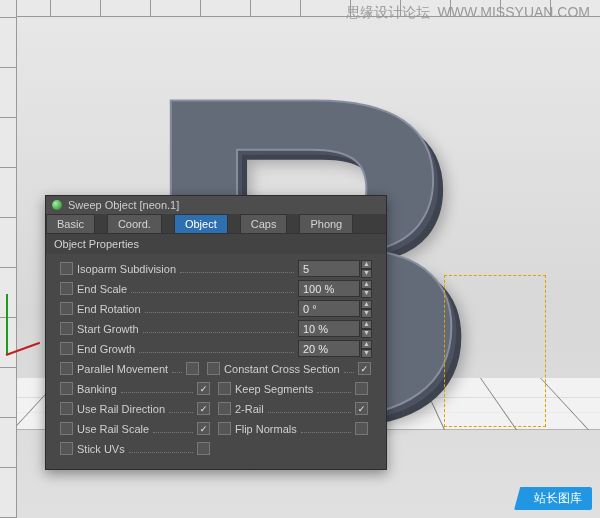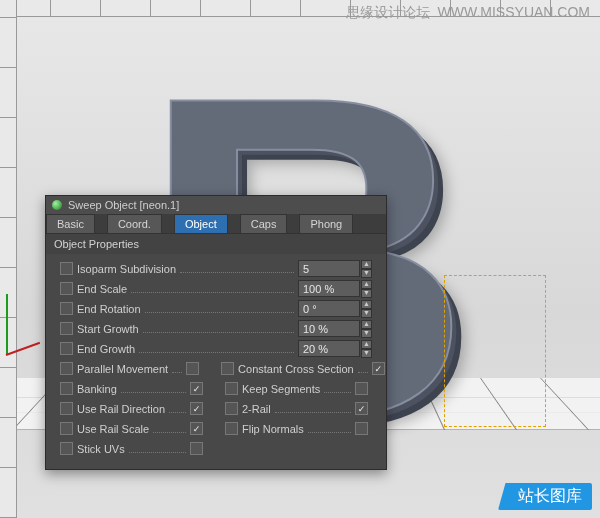--- a/index.html
+++ b/index.html
@@ -10,21 +10,21 @@
                      repeating-linear-gradient(0deg,#888 0 1px,transparent 1px 40px);
     background-color:#f2f2f2;transform:perspective(800px) rotateX(72deg);transform-origin:top center}
   .ruler{position:absolute;top:0;left:0;right:0;height:16px;background:#e9e9e9;border-bottom:1px solid #999;
     background-image:repeating-linear-gradient(90deg,#999 0 1px,transparent 1px 50px)}
   .ruler-v{position:absolute;top:0;left:0;bottom:0;width:16px;background:#e9e9e9;border-right:1px solid #999;
     background-image:repeating-linear-gradient(0deg,#999 0 1px,transparent 1px 50px)}
   .watermark-top{position:absolute;top:4px;right:10px;color:#666;font-size:12px;
     font-family:"Microsoft YaHei",sans-serif}
   .watermark-top span{font-size:14px;color:#999;margin-left:4px}
   .badge-br{position:absolute;bottom:8px;right:8px;background:#2196e3;color:#fff;
-    padding:3px 10px 3px 20px;font-size:16px;border-radius:2px;font-family:"Microsoft YaHei",sans-serif;
+    padding:3px 10px 3px 20px;font-size:12px;border-radius:2px;font-family:"Microsoft YaHei",sans-serif;
     clip-path:polygon(8% 0,100% 0,100% 100%,0 100%)}
   
   .axis{position:absolute;bottom:110px;left:0;width:46px;height:120px}
   .axis .y{position:absolute;left:6px;top:6px;width:2px;height:60px;background:#1c9b1c}
   .axis .z{position:absolute;left:6px;top:66px;width:36px;height:2px;background:#c02020;transform:rotate(-20deg);transform-origin:left center}
   
   .big-b{position:absolute;left:140px;top:28px;font-size:460px;line-height:1;font-weight:800;
     font-family:Arial,Helvetica,sans-serif;color:#636a78;
     text-shadow:5px 5px 0 #4d5260,10px 10px 0 #3e4350,14px 14px 14px rgba(0,0,0,.25);
     -webkit-text-stroke:2px #868ea0;letter-spacing:-20px}
@@ -46,21 +46,21 @@
     display:inline-flex;align-items:center;justify-content:center;font-size:9px;color:#eee;cursor:pointer}
   .cb.on::after{content:"✓"}
   .lbl{flex:0 0 auto;white-space:nowrap}
   .dots{flex:1;border-bottom:1px dotted #777;margin:0 4px;height:8px}
   .num{display:flex;align-items:center}
   .num input{width:52px;height:15px;background:#5d5d5d;border:1px solid #333;color:#e6e6e6;
     font-size:11px;padding:0 4px;text-align:left}
   .step{width:11px;display:flex;flex-direction:column;margin-left:1px}
   .step span{height:7px;background:#666;border:1px solid #333;font-size:7px;line-height:5px;
     text-align:center;color:#ccc;cursor:pointer}
-  .twocol{display:flex;gap:18px}
+  .twocol{display:flex;gap:4px}
   .twocol .col{flex:1;display:flex;align-items:center}
   .twocol .col .dots{min-width:10px}
 </style>
 </head>
 <body>
 
 <div class="viewport">
   <div class="floor"></div>
   <div class="ruler"></div>
   <div class="ruler-v"></div>

